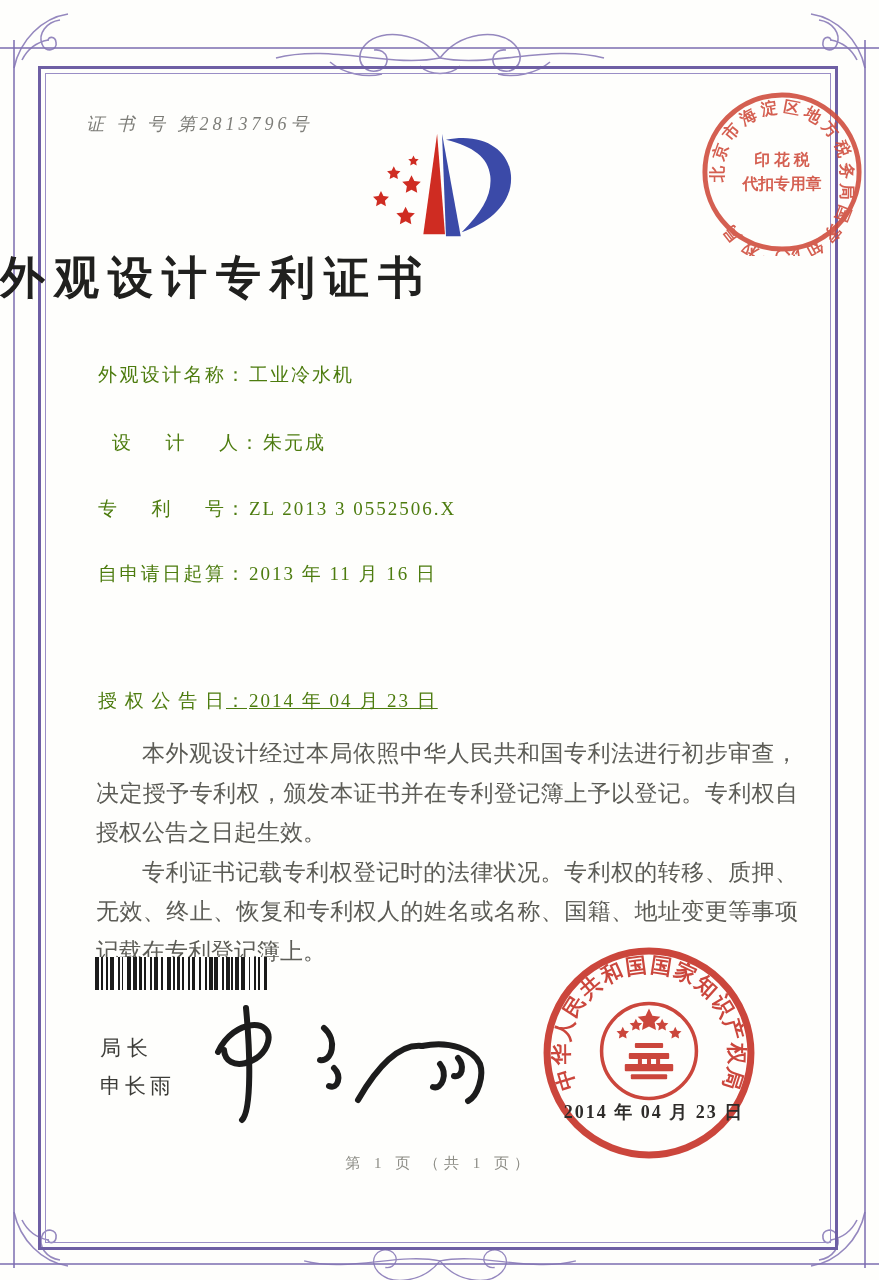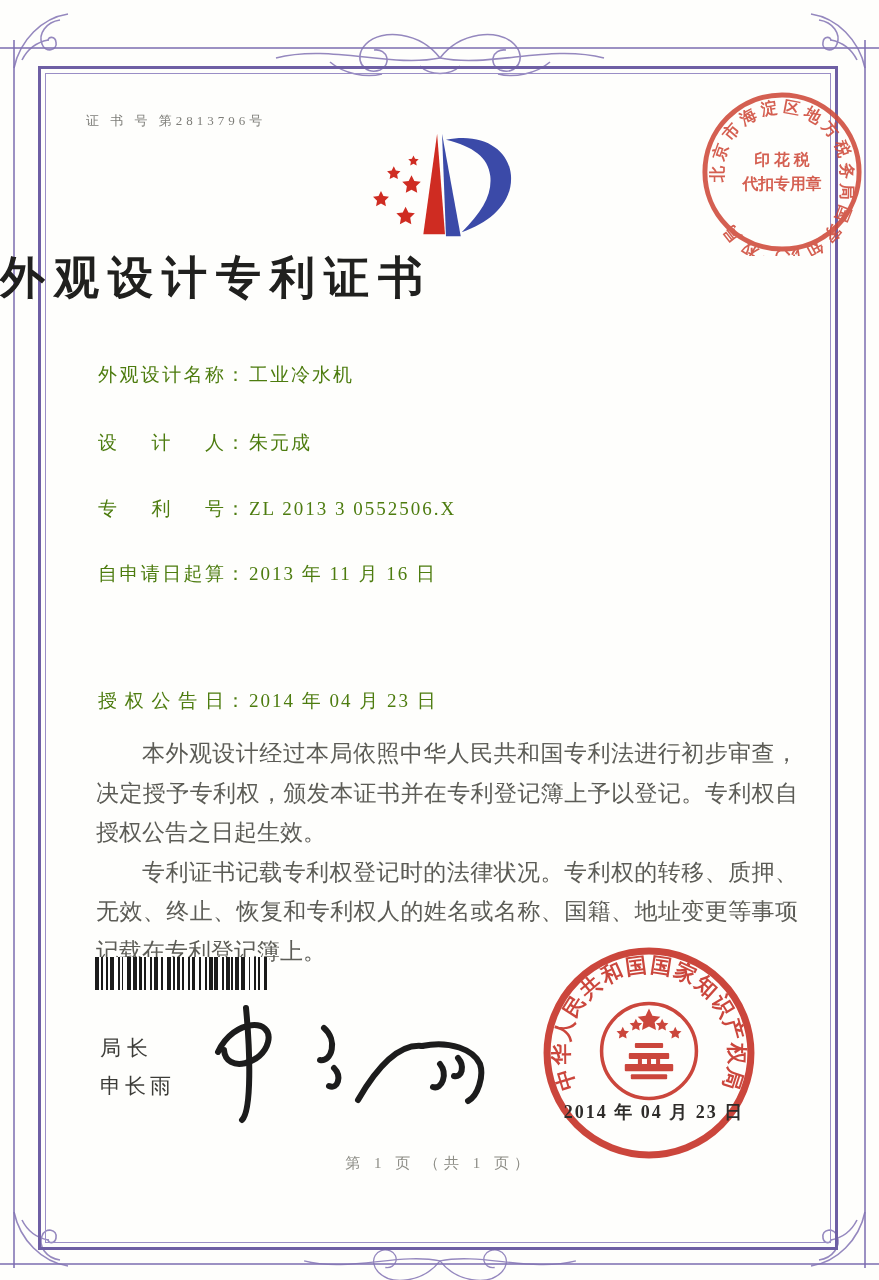--- a/index.html
+++ b/index.html
@@ -7,22 +7,22 @@
         font-family:"Liberation Serif","DejaVu Serif",serif;}
   
   .edge-line{position:absolute;background:#7b6cb0;opacity:.75;}
   .flourish{position:absolute;opacity:.85;}
   
   #frame-outer{position:absolute;left:38px;top:66px;width:794px;height:1178px;
                border:3px solid #6e5fa4;}
   #frame-inner{position:absolute;left:4px;top:4px;right:4px;bottom:4px;
                border:1px solid #9a8ec6;}
   
-  .certno{position:absolute;left:86px;top:112px;font-size:13px;letter-spacing:4px;
-          color:#7d7d78;}
+  .certno{position:absolute;left:86px;top:112px;font-size:18px;letter-spacing:4px;
+          color:#7d7d78;font-style:italic;}
   .title{position:absolute;left:0;top:248px;width:879px;text-align:left;
          font-size:45px;font-weight:bold;letter-spacing:9px;color:#20201e;}
   .field{position:absolute;left:98px;font-size:19px;color:#4d7c0f;letter-spacing:2px;
          white-space:nowrap;}
   .flabel{display:inline-block;width:128px;text-align:justify;text-align-last:justify;}
   .fsep{padding:0 2px 0 0;}
   .paras{position:absolute;left:96px;top:734px;width:702px;font-size:23px;
          color:#5c5c56;line-height:1.72;text-align:justify;}
   .paras p{margin:0;text-indent:2em;}
   .barcode{position:absolute;left:95px;top:957px;width:244px;height:33px;display:flex;}
@@ -125,30 +125,30 @@
       <polygon points="108,14 112,118 127,118"></polygon>
       <path d="M112,20 C152,12 176,32 178,56 C180,82 160,103 128,114 C149,93 159,76 157,57 C155,38 140,27 112,20 Z"></path>
     </g>
   </svg>
 
   <div class="title">外观设计专利证书</div>
 
   <div class="field" style="top:362px;">
     <span class="flabel">外观设计名称</span><span class="fsep">：</span><span>工业冷水机</span>
   </div>
-  <div class="field" style="top:430px;">
+  <div class="field" style="top:430px;margin-left:14px;">
     <span class="flabel">设计人</span><span class="fsep">：</span><span>朱元成</span>
   </div>
   <div class="field" style="top:496px;">
     <span class="flabel">专利号</span><span class="fsep">：</span><span>ZL 2013 3 0552506.X</span>
   </div>
   <div class="field" style="top:561px;">
     <span class="flabel">自申请日起算</span><span class="fsep">：</span><span>2013 年 11 月 16 日</span>
   </div>
-  <div class="field" style="top:688px;">
+  <div class="field" style="top:688px;text-decoration:underline;">
     <span class="flabel">授权公告日</span><span class="fsep">：</span><span>2014 年 04 月 23 日</span>
   </div>
 
   <div class="paras">
     <p>本外观设计经过本局依照中华人民共和国专利法进行初步审查，决定授予专利权，颁发本证书并在专利登记簿上予以登记。专利权自授权公告之日起生效。</p>
     <p>专利证书记载专利权登记时的法律状况。专利权的转移、质押、无效、终止、恢复和专利权人的姓名或名称、国籍、地址变更等事项记载在专利登记簿上。</p>
   </div>
 
   <div class="barcode">
       <i style="display:inline-block;height:100%;width:3.8px;background:#1b1b1b"></i>

